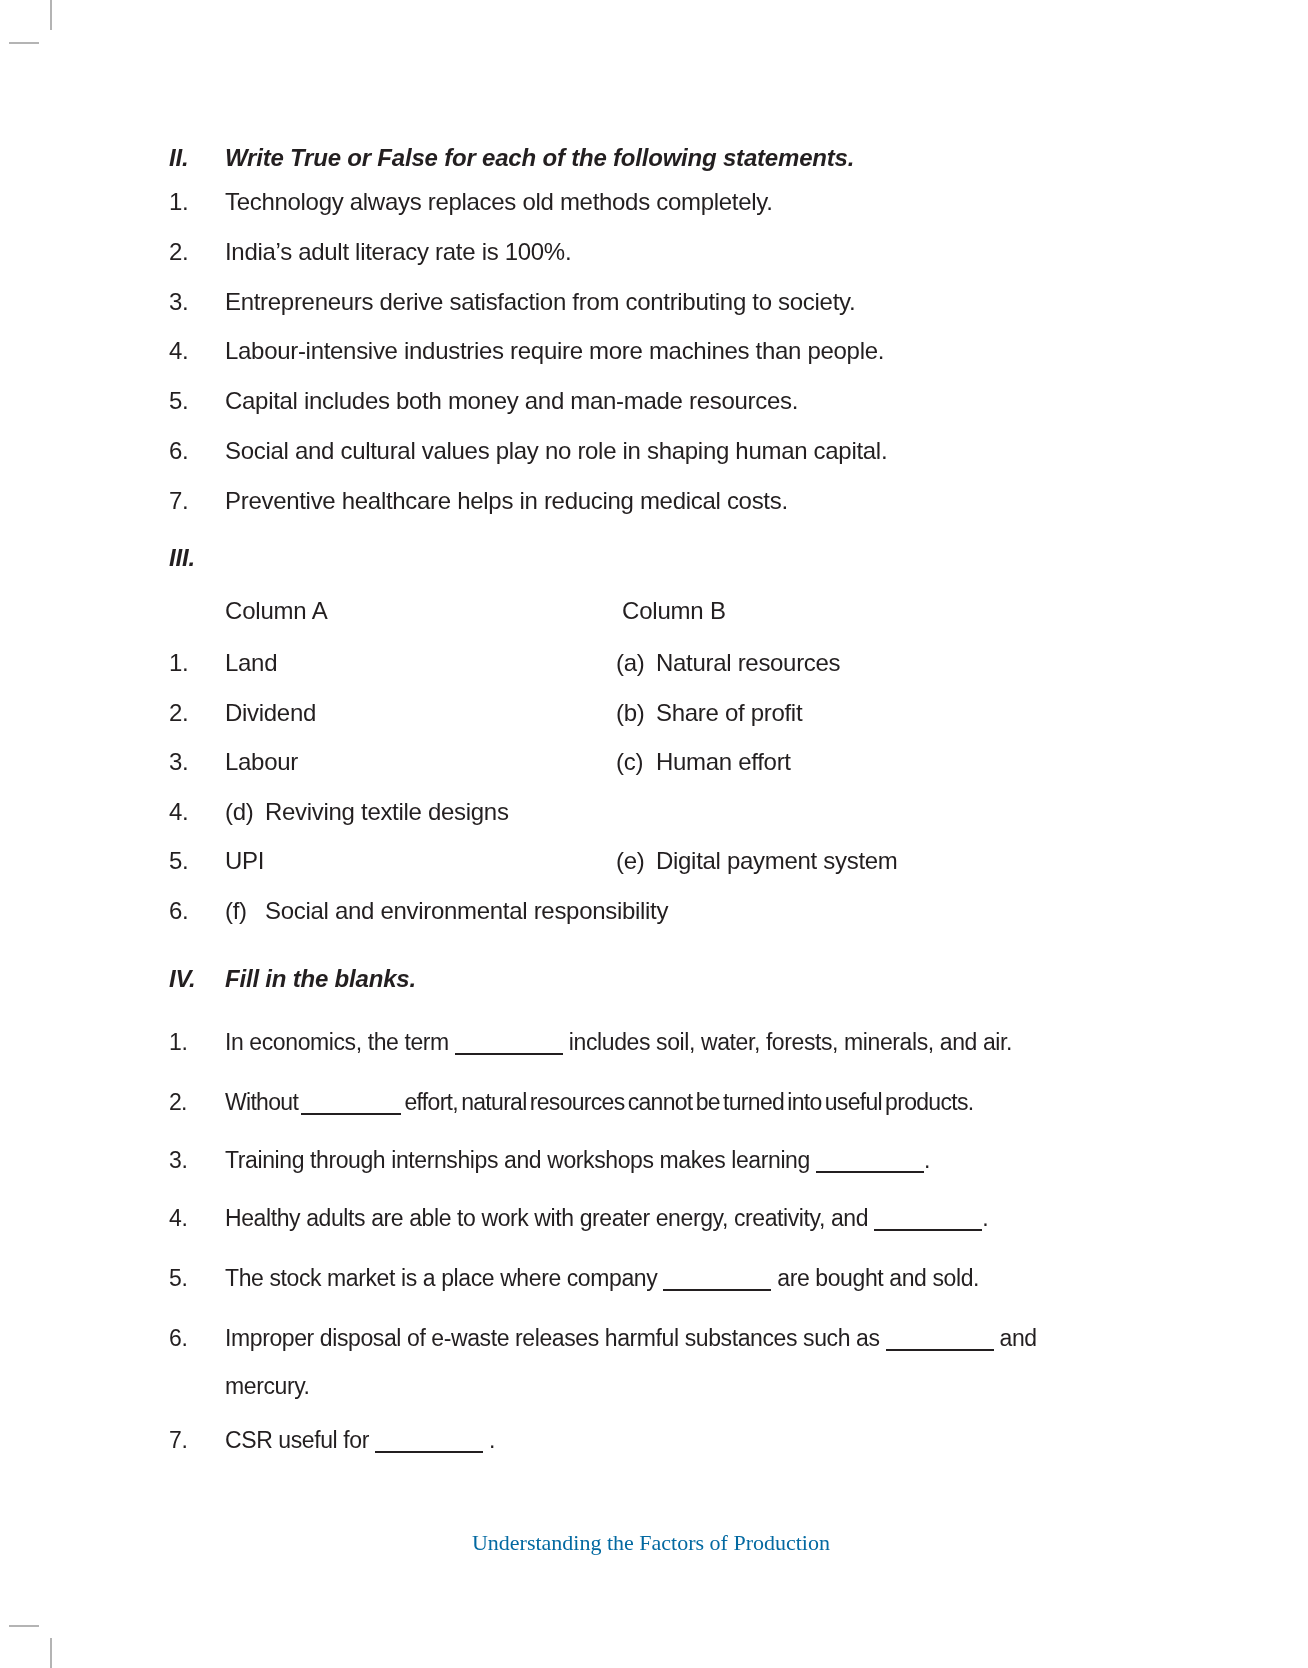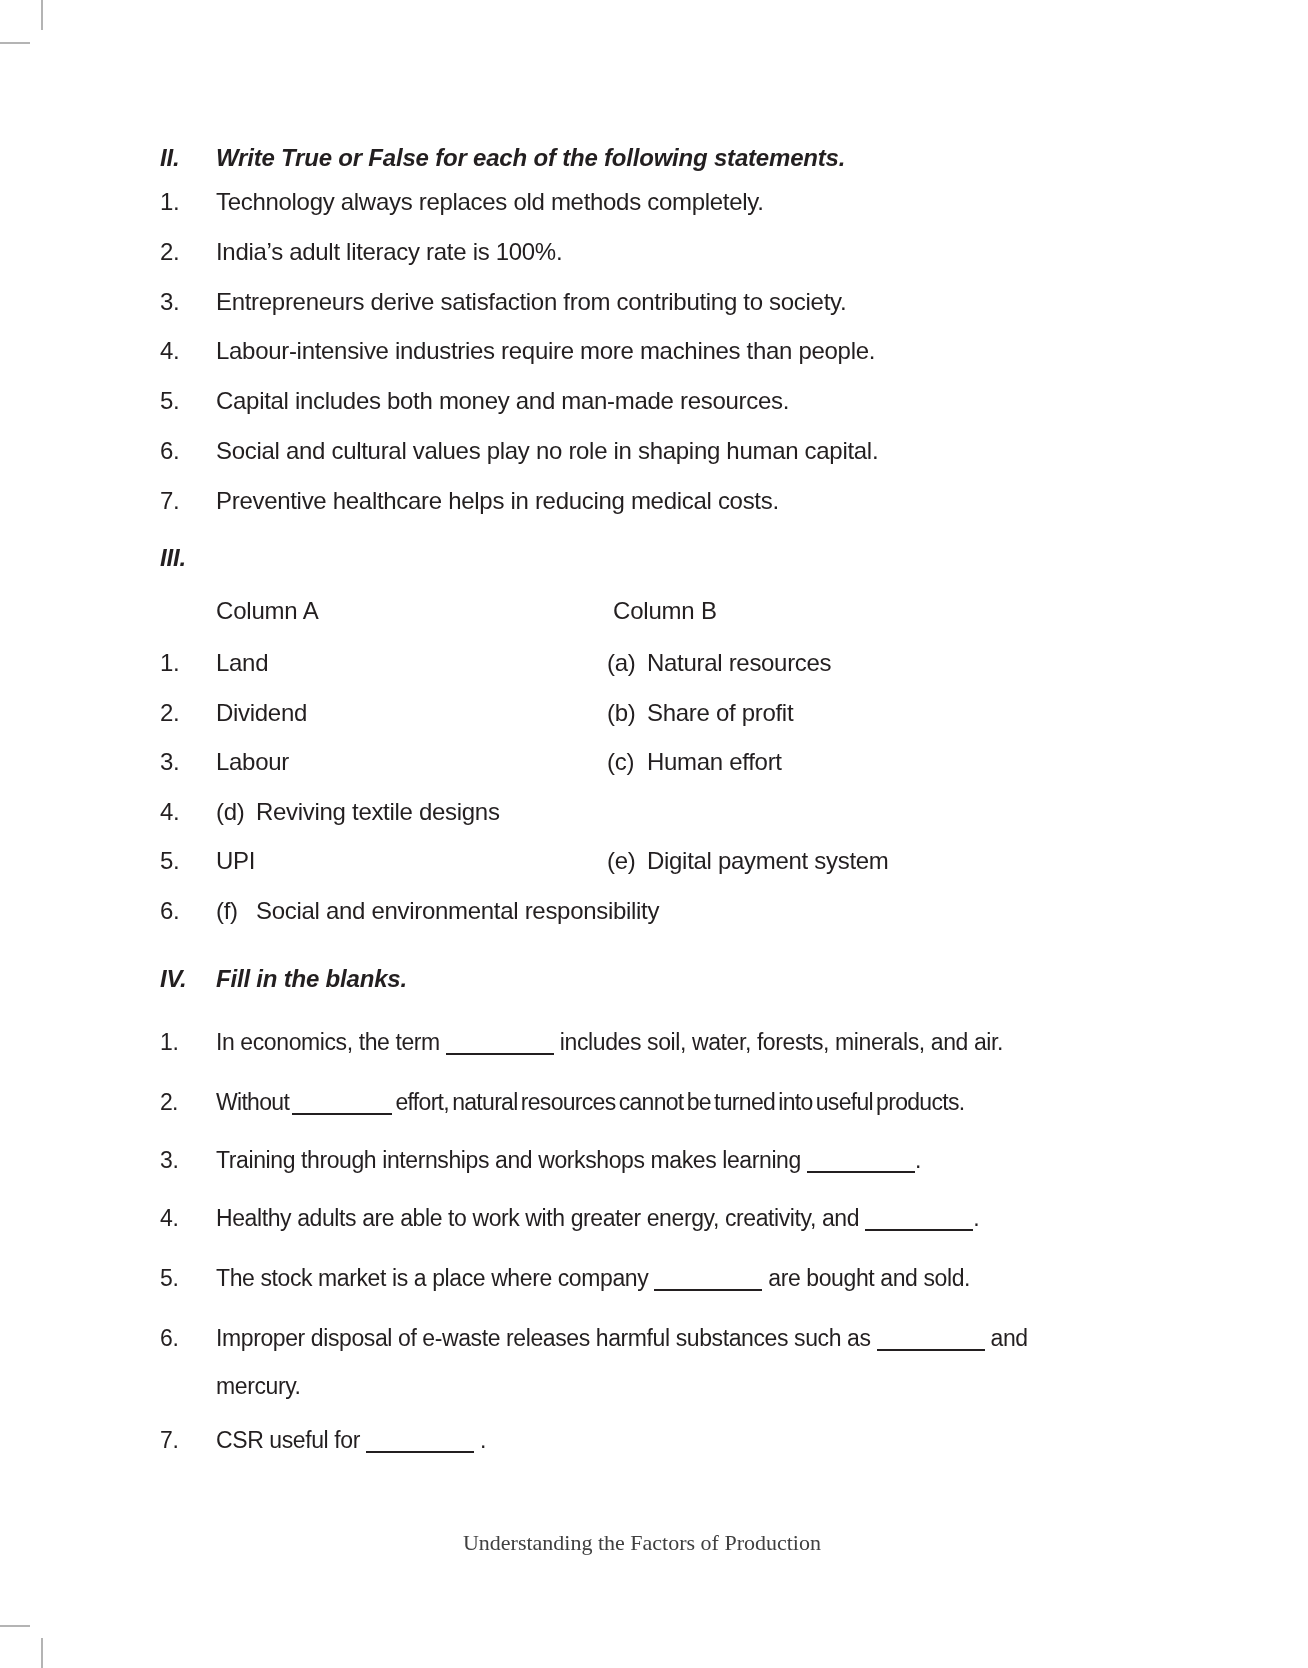--- a/index.html
+++ b/index.html
@@ -1,18 +1,18 @@
 <!DOCTYPE html>
 <html><head>
 <meta charset="utf-8">
 <style>
   html,body { margin:0; padding:0; background:#ffffff; }
   .page {
     position:relative; width:1064px; height:1668px; background:#ffffff;
-    font-family:"Liberation Sans", sans-serif; color:#231f20; overflow:hidden;
+    font-family:"Liberation Sans", sans-serif; color:#231f20; overflow:hidden;margin-left:9px;
   }
   
   .crop { position:absolute; background:#b4b4b4; }
 
   
   .abs { position:absolute; left:160px; width:960px; }
 
   
   .sec-heading { display:flex; line-height:30px; font-size:24px; font-weight:bold; font-style:italic; letter-spacing:-0.2px; }
   .sec-heading .hlabel { width:56px; flex:0 0 56px; }
@@ -33,21 +33,21 @@
   .frow { font-size:23px; letter-spacing:-0.4px; }
   .frow.tight { letter-spacing:-0.7px; word-spacing:-2.5px; }
   .blank { display:inline-block; width:108px; height:14px; border-bottom:2px solid #231f20; vertical-align:-5px; }
 
   
   .ansbox { position:absolute; left:1102px; width:74px; height:30px; background:#F2B173; }
 
   
   .footer-title {
     position:absolute; top:1528px; right:243px;
-    font-family:"Liberation Serif", serif; font-size:22px; line-height:30px; color:#404040;
+    font-family:"Liberation Serif", serif; font-size:22px; line-height:30px; color:#0369a1;
   }
   .badge-svg { position:absolute; left:1140px; top:1505px; }
 </style>
 </head>
 <body>
 
 <div class="page">
 
   <div class="crop" style="left:41px;top:0;width:2px;height:30px"></div>
   <div class="crop" style="left:0;top:42px;width:30px;height:2px"></div>

